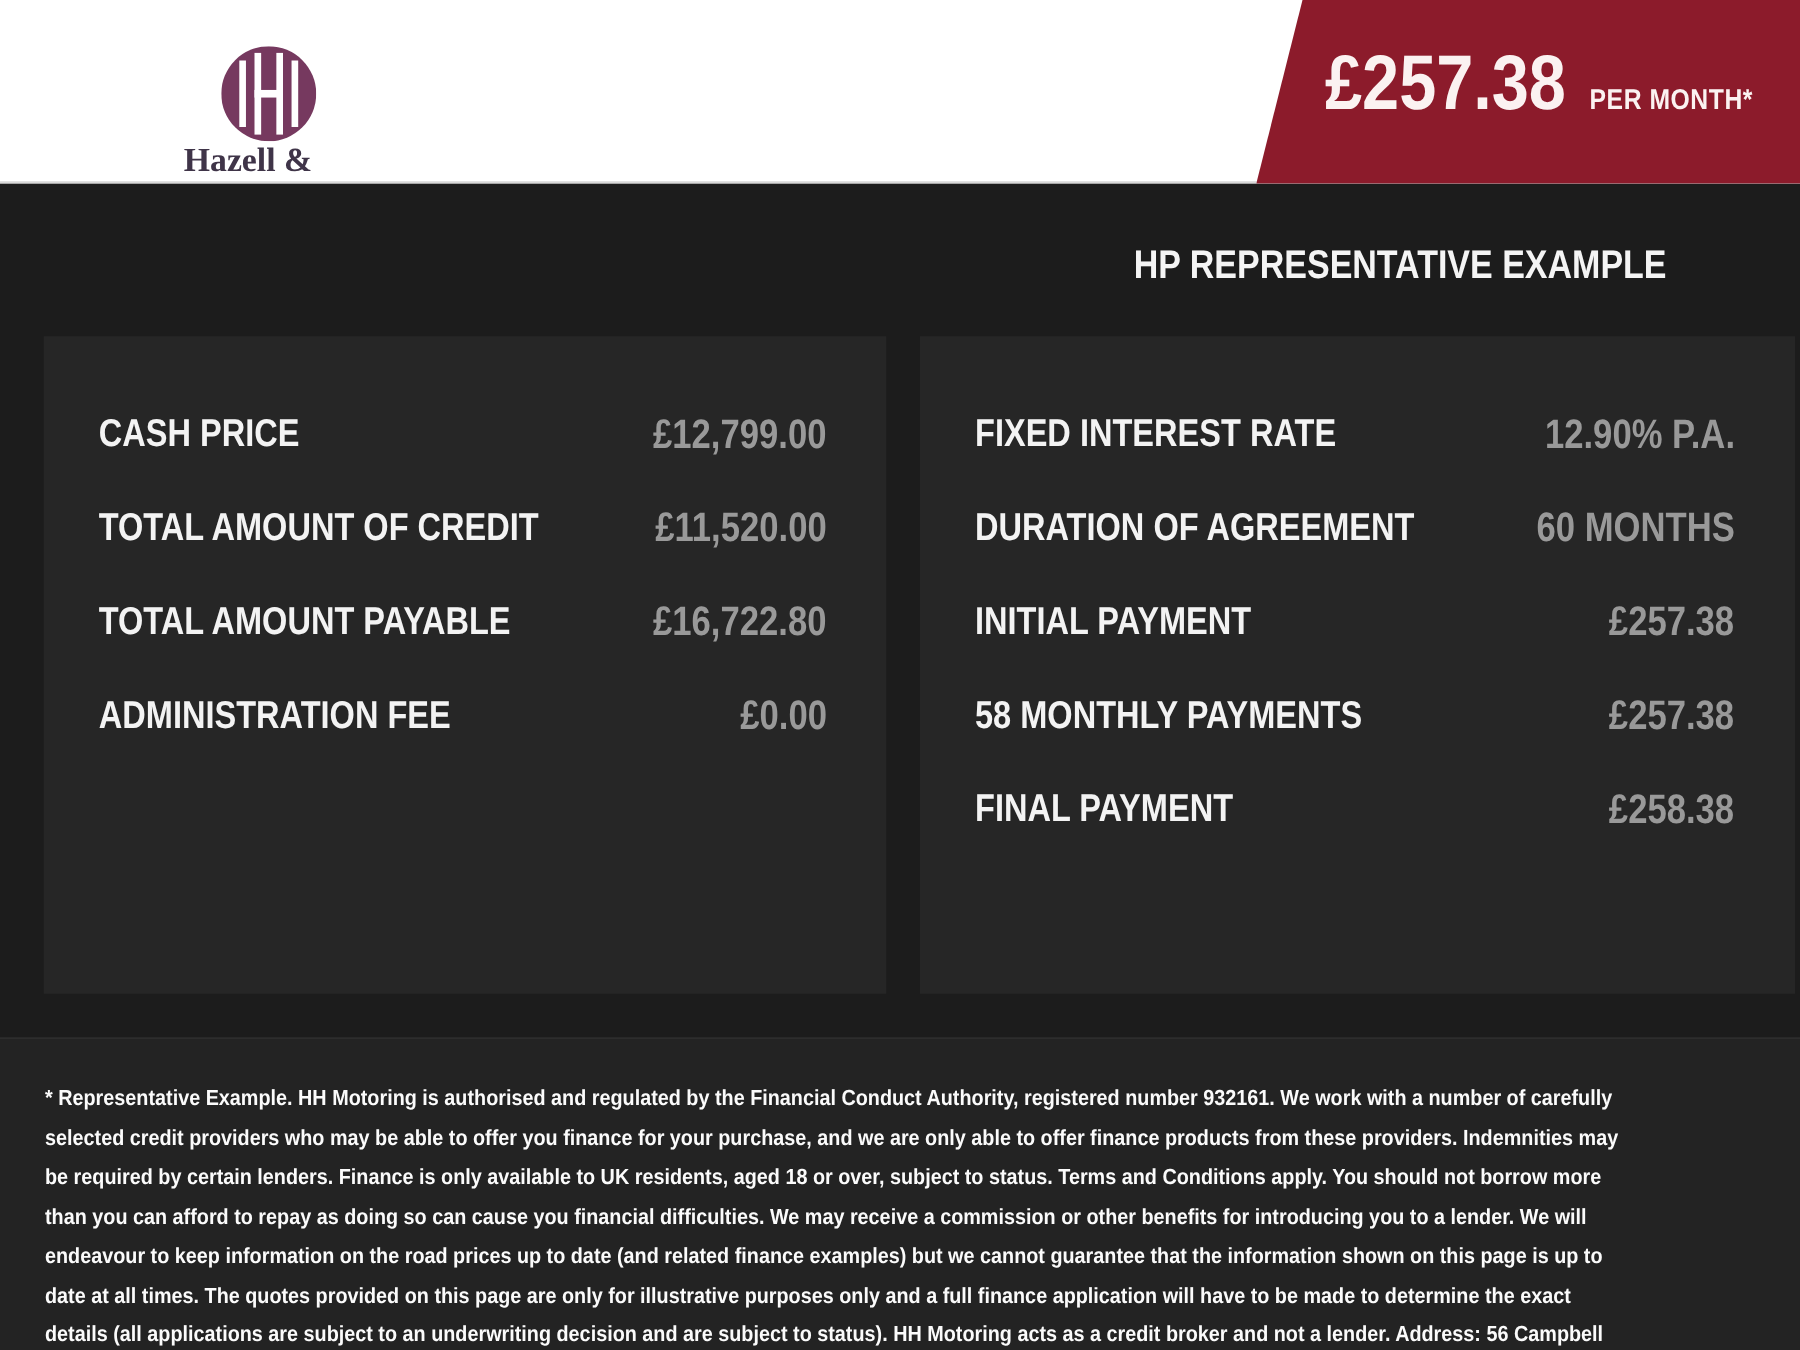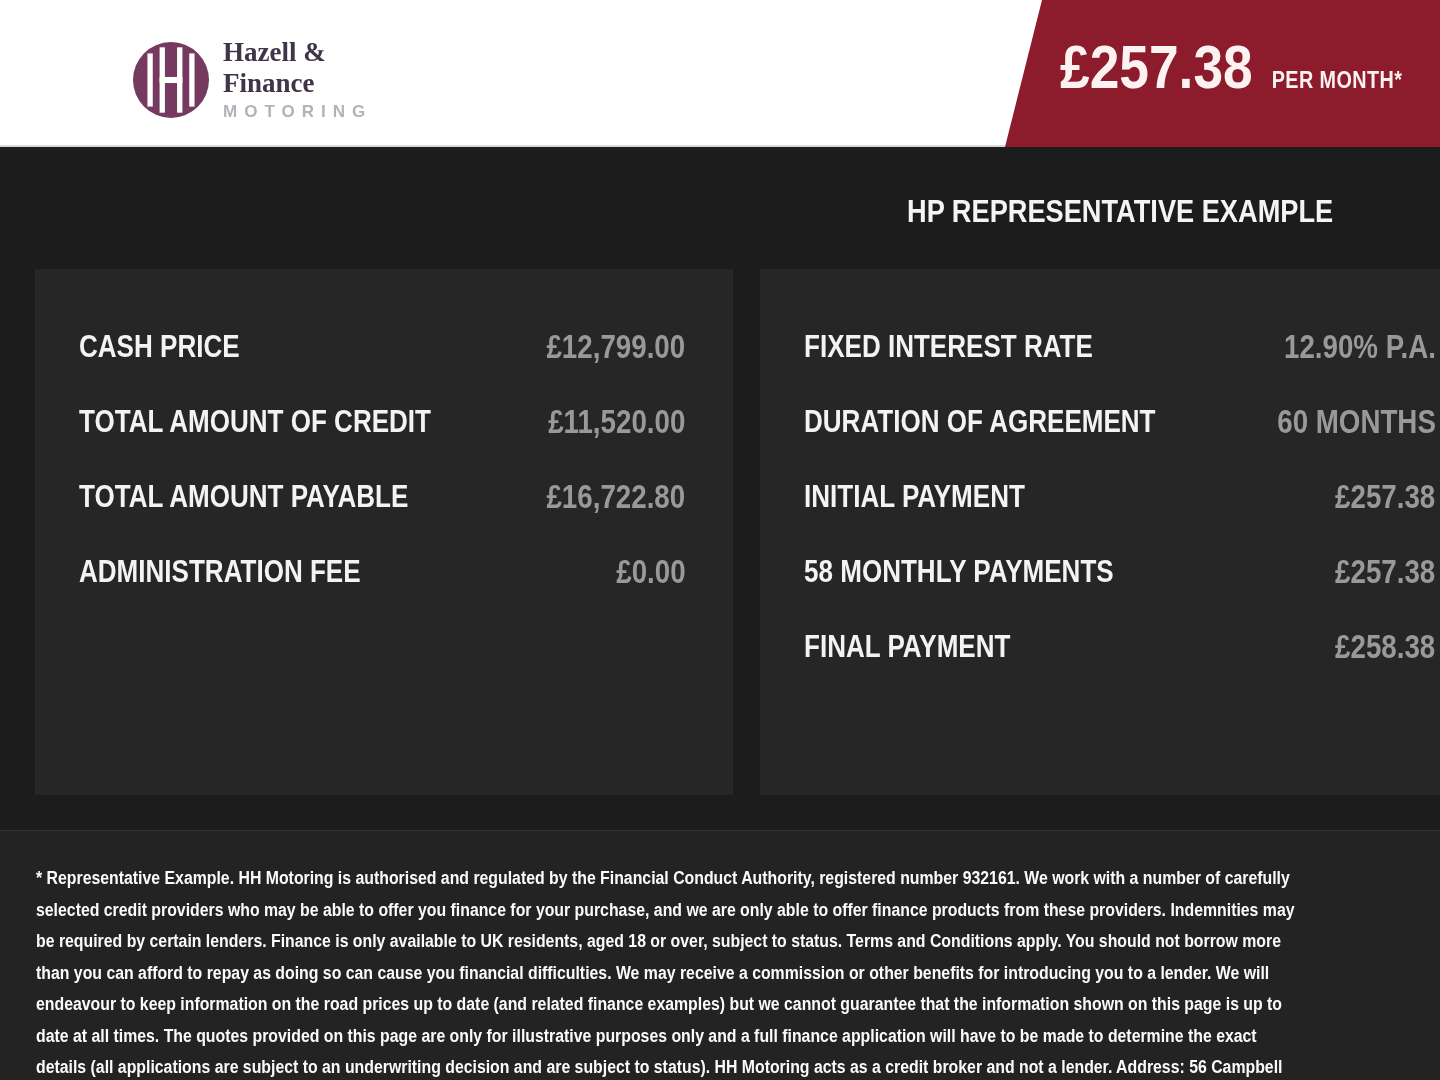--- a/index.html
+++ b/index.html
@@ -14,21 +14,21 @@
   
   .header {
     position: relative;
     height: 147px;
     background: #ffffff;
     border-bottom: 2px solid #d9d9d9;
   }
   .brand {
     position: absolute;
     left: 133px; top: 37px;
-    display: flex; align-items: center;
+    display: flex; align-items: center; flex-direction: column;
   }
   .brand-mark { width: 76px; height: 76px; flex: 0 0 auto; }
   .brand-text { margin-left: 14px; }
   .brand-name {
     font-family: "Liberation Serif", serif;
     font-weight: bold;
     font-size: 27px;
     line-height: 31px;
     color: #3f3448;
   }
@@ -93,21 +93,20 @@
     background: #262626;
     padding: 40px 48px 36px 44px;
     display: flex;
     flex-direction: column;
   }
   .finance-row {
     height: 75px;
     display: flex;
     align-items: center;
     justify-content: space-between;
-    gap: 24px;
   }
   .row-label {
     font-size: 31px;
     font-weight: bold;
     color: #f3f3f3;
     transform: scaleX(0.84);
     transform-origin: left center;
     white-space: nowrap;
   }
   .row-value {

